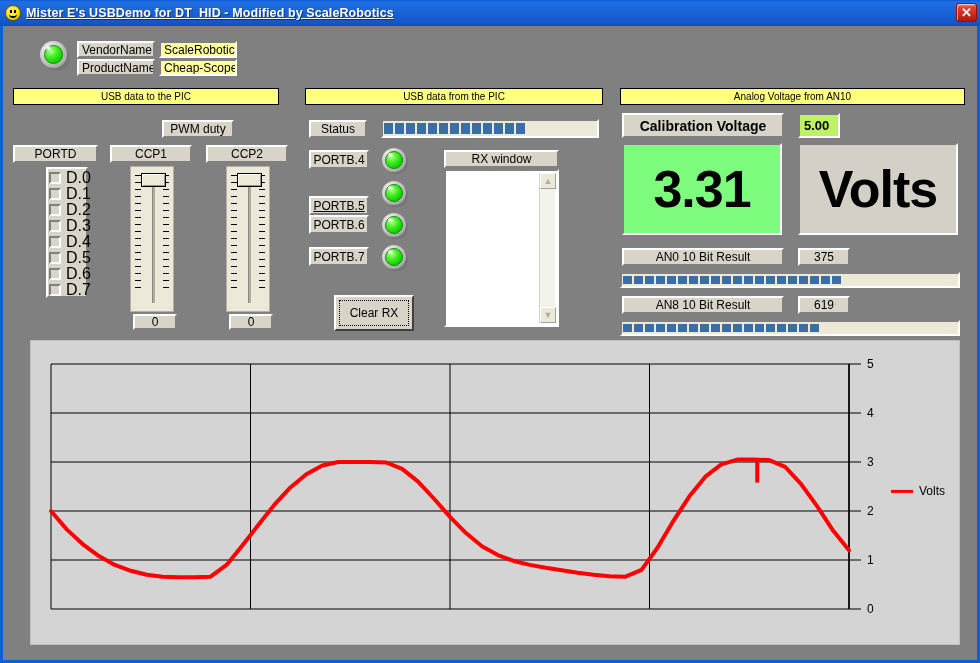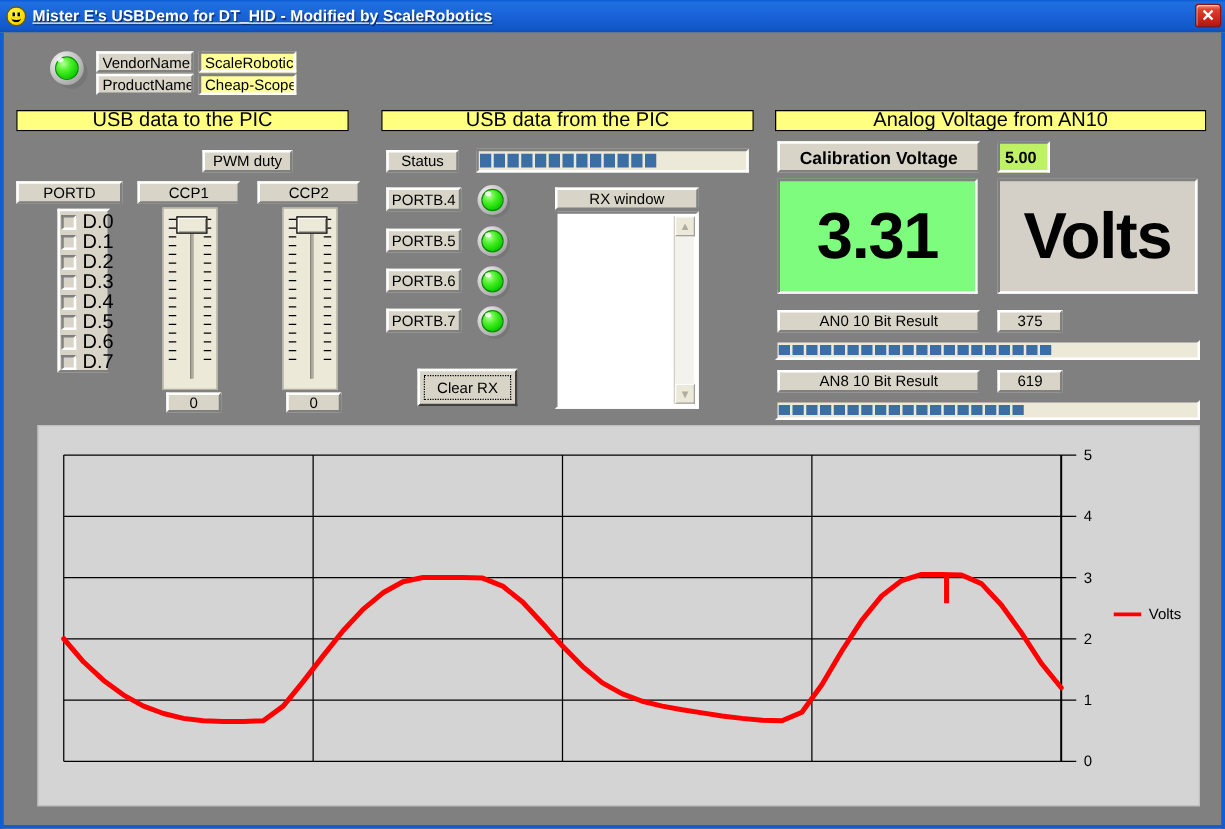--- a/index.html
+++ b/index.html
@@ -56,21 +56,21 @@
   }
 
   
   .lbl{
     background:#d8d5c8; border:2px solid; border-color:#fff #808080 #808080 #fff;
     font-size:12px; color:#000; display:flex; align-items:center; justify-content:center;
     text-align:center; white-space:nowrap; overflow:hidden;
   }
   .yellowbar{
     position:absolute; background:#ffff80; border:1px solid #000;
-    font-size:16px; color:#000; display:flex; align-items:center; justify-content:center;
+    font-size:10px; color:#000; display:flex; align-items:center; justify-content:center;
     white-space:nowrap;
   }
   .yellowfield{
     background:#ffff99; border:2px solid; border-color:#808080 #fff #fff #808080;
     font-size:12px; color:#000; display:flex; align-items:center; padding-left:3px;
     white-space:nowrap; overflow:hidden;
   }
   .whitefield{
     background:#bef264; border:2px solid; border-color:#808080 #fff #fff #808080;
     font-size:13px; font-weight:bold; color:#000; display:flex; align-items:center;
@@ -356,21 +356,21 @@
   </div>
 
   <div class="lbl" style="position:absolute; left:309px; top:150px; width:60px; height:19px;">PORTB.4</div>
   <div class="led" style="left:382px; top:148px;">
     <div class="led-shadow"></div>
       <div class="led-bezel"></div>
       <div class="led-lens"></div>
       <div class="led-hl"></div>
   </div>
 
-  <div class="lbl" style="position:absolute; left:309px; top:183px; width:60px; height:19px;">PORTB.5</div>
+  <div class="lbl" style="position:absolute; left:309px; top:196px; width:60px; height:19px;text-decoration:underline;">PORTB.5</div>
   <div class="led" style="left:382px; top:181px;">
     <div class="led-shadow"></div>
       <div class="led-bezel"></div>
       <div class="led-lens"></div>
       <div class="led-hl"></div>
   </div>
 
   <div class="lbl" style="position:absolute; left:309px; top:215px; width:60px; height:19px;">PORTB.6</div>
   <div class="led" style="left:382px; top:213px;">
     <div class="led-shadow"></div>
@@ -380,21 +380,21 @@
   </div>
 
   <div class="lbl" style="position:absolute; left:309px; top:247px; width:60px; height:19px;">PORTB.7</div>
   <div class="led" style="left:382px; top:245px;">
     <div class="led-shadow"></div>
       <div class="led-bezel"></div>
       <div class="led-lens"></div>
       <div class="led-hl"></div>
   </div>
 
-  <div class="btn" style="left:334px; top:295px; width:80px; height:30px;">
+  <div class="btn" style="left:334px; top:295px; width:80px; height:36px;">
     <span class="inner">Clear RX</span>
   </div>
 
   <div class="lbl" style="position:absolute; left:444px; top:150px; width:115px; height:18px;">RX window</div>
   <div class="rxbox" style="left:444px; top:169px; width:115px; height:158px;">
     <div style="position:absolute; left:3px; top:2px; right:20px; font-size:11px;"></div>
     <div class="sbar">
       <div class="sbtn up">▲</div>
       <div class="sbtn dn">▼</div>
     </div>

